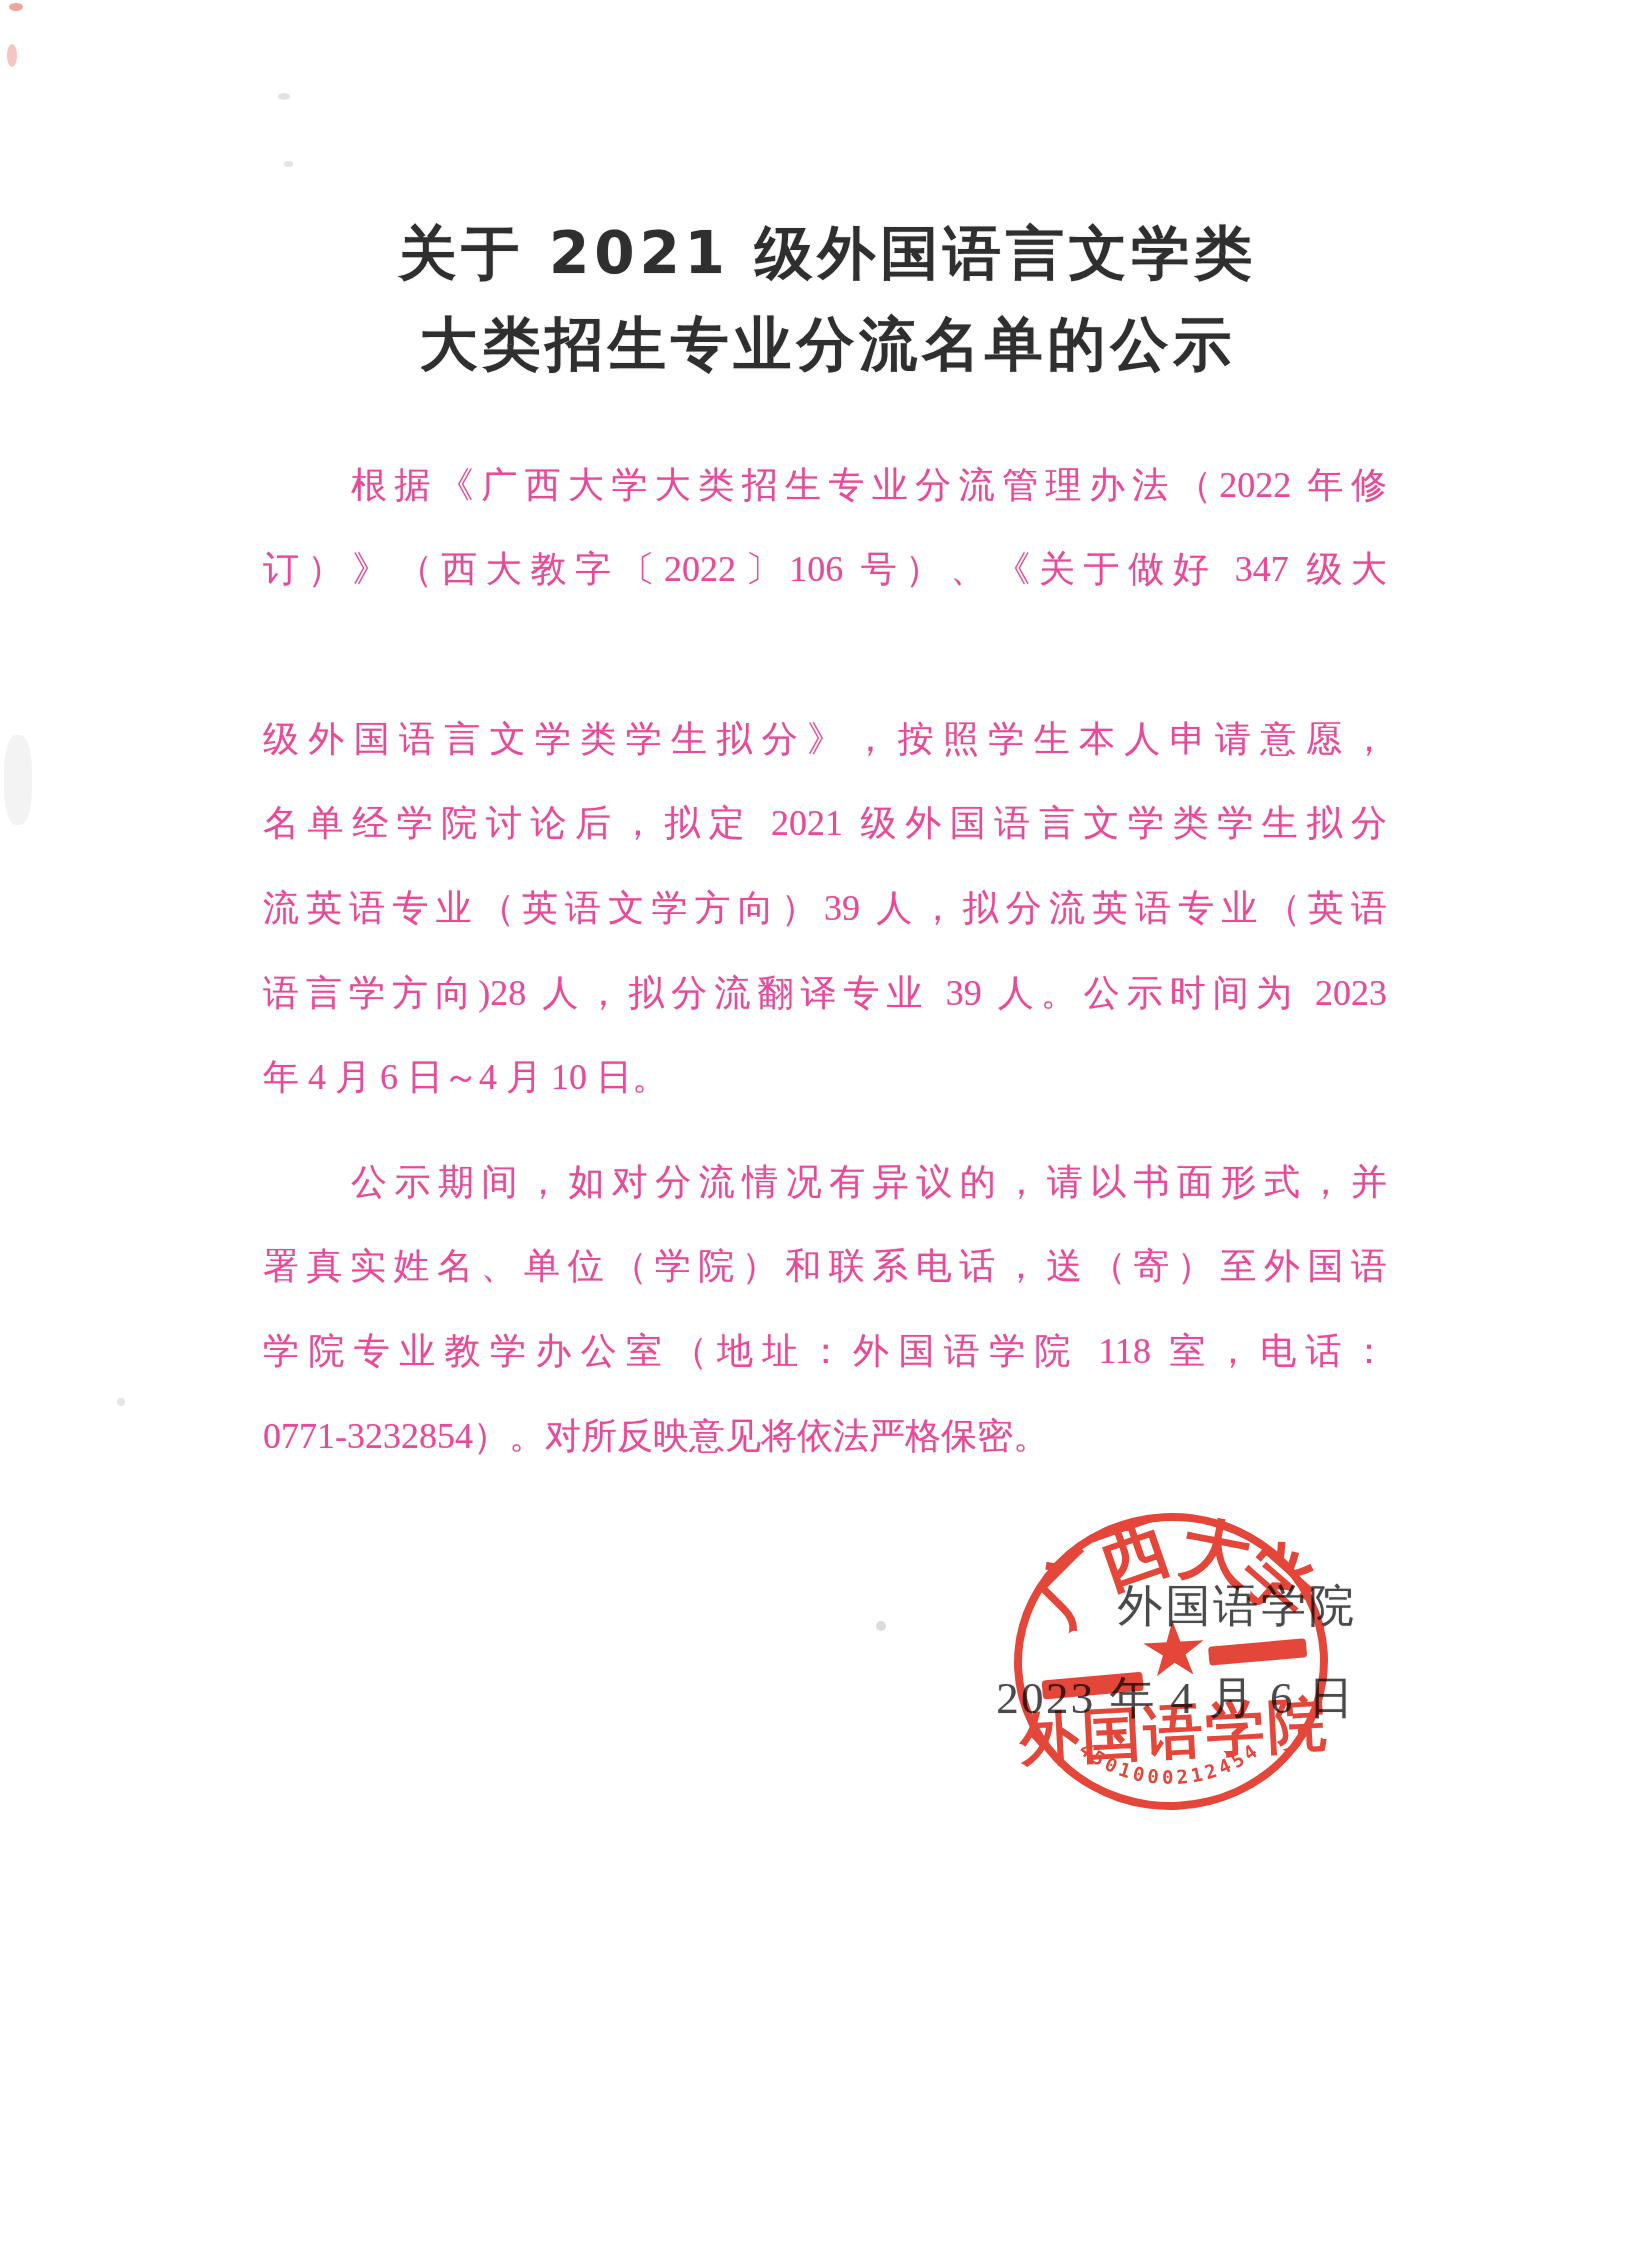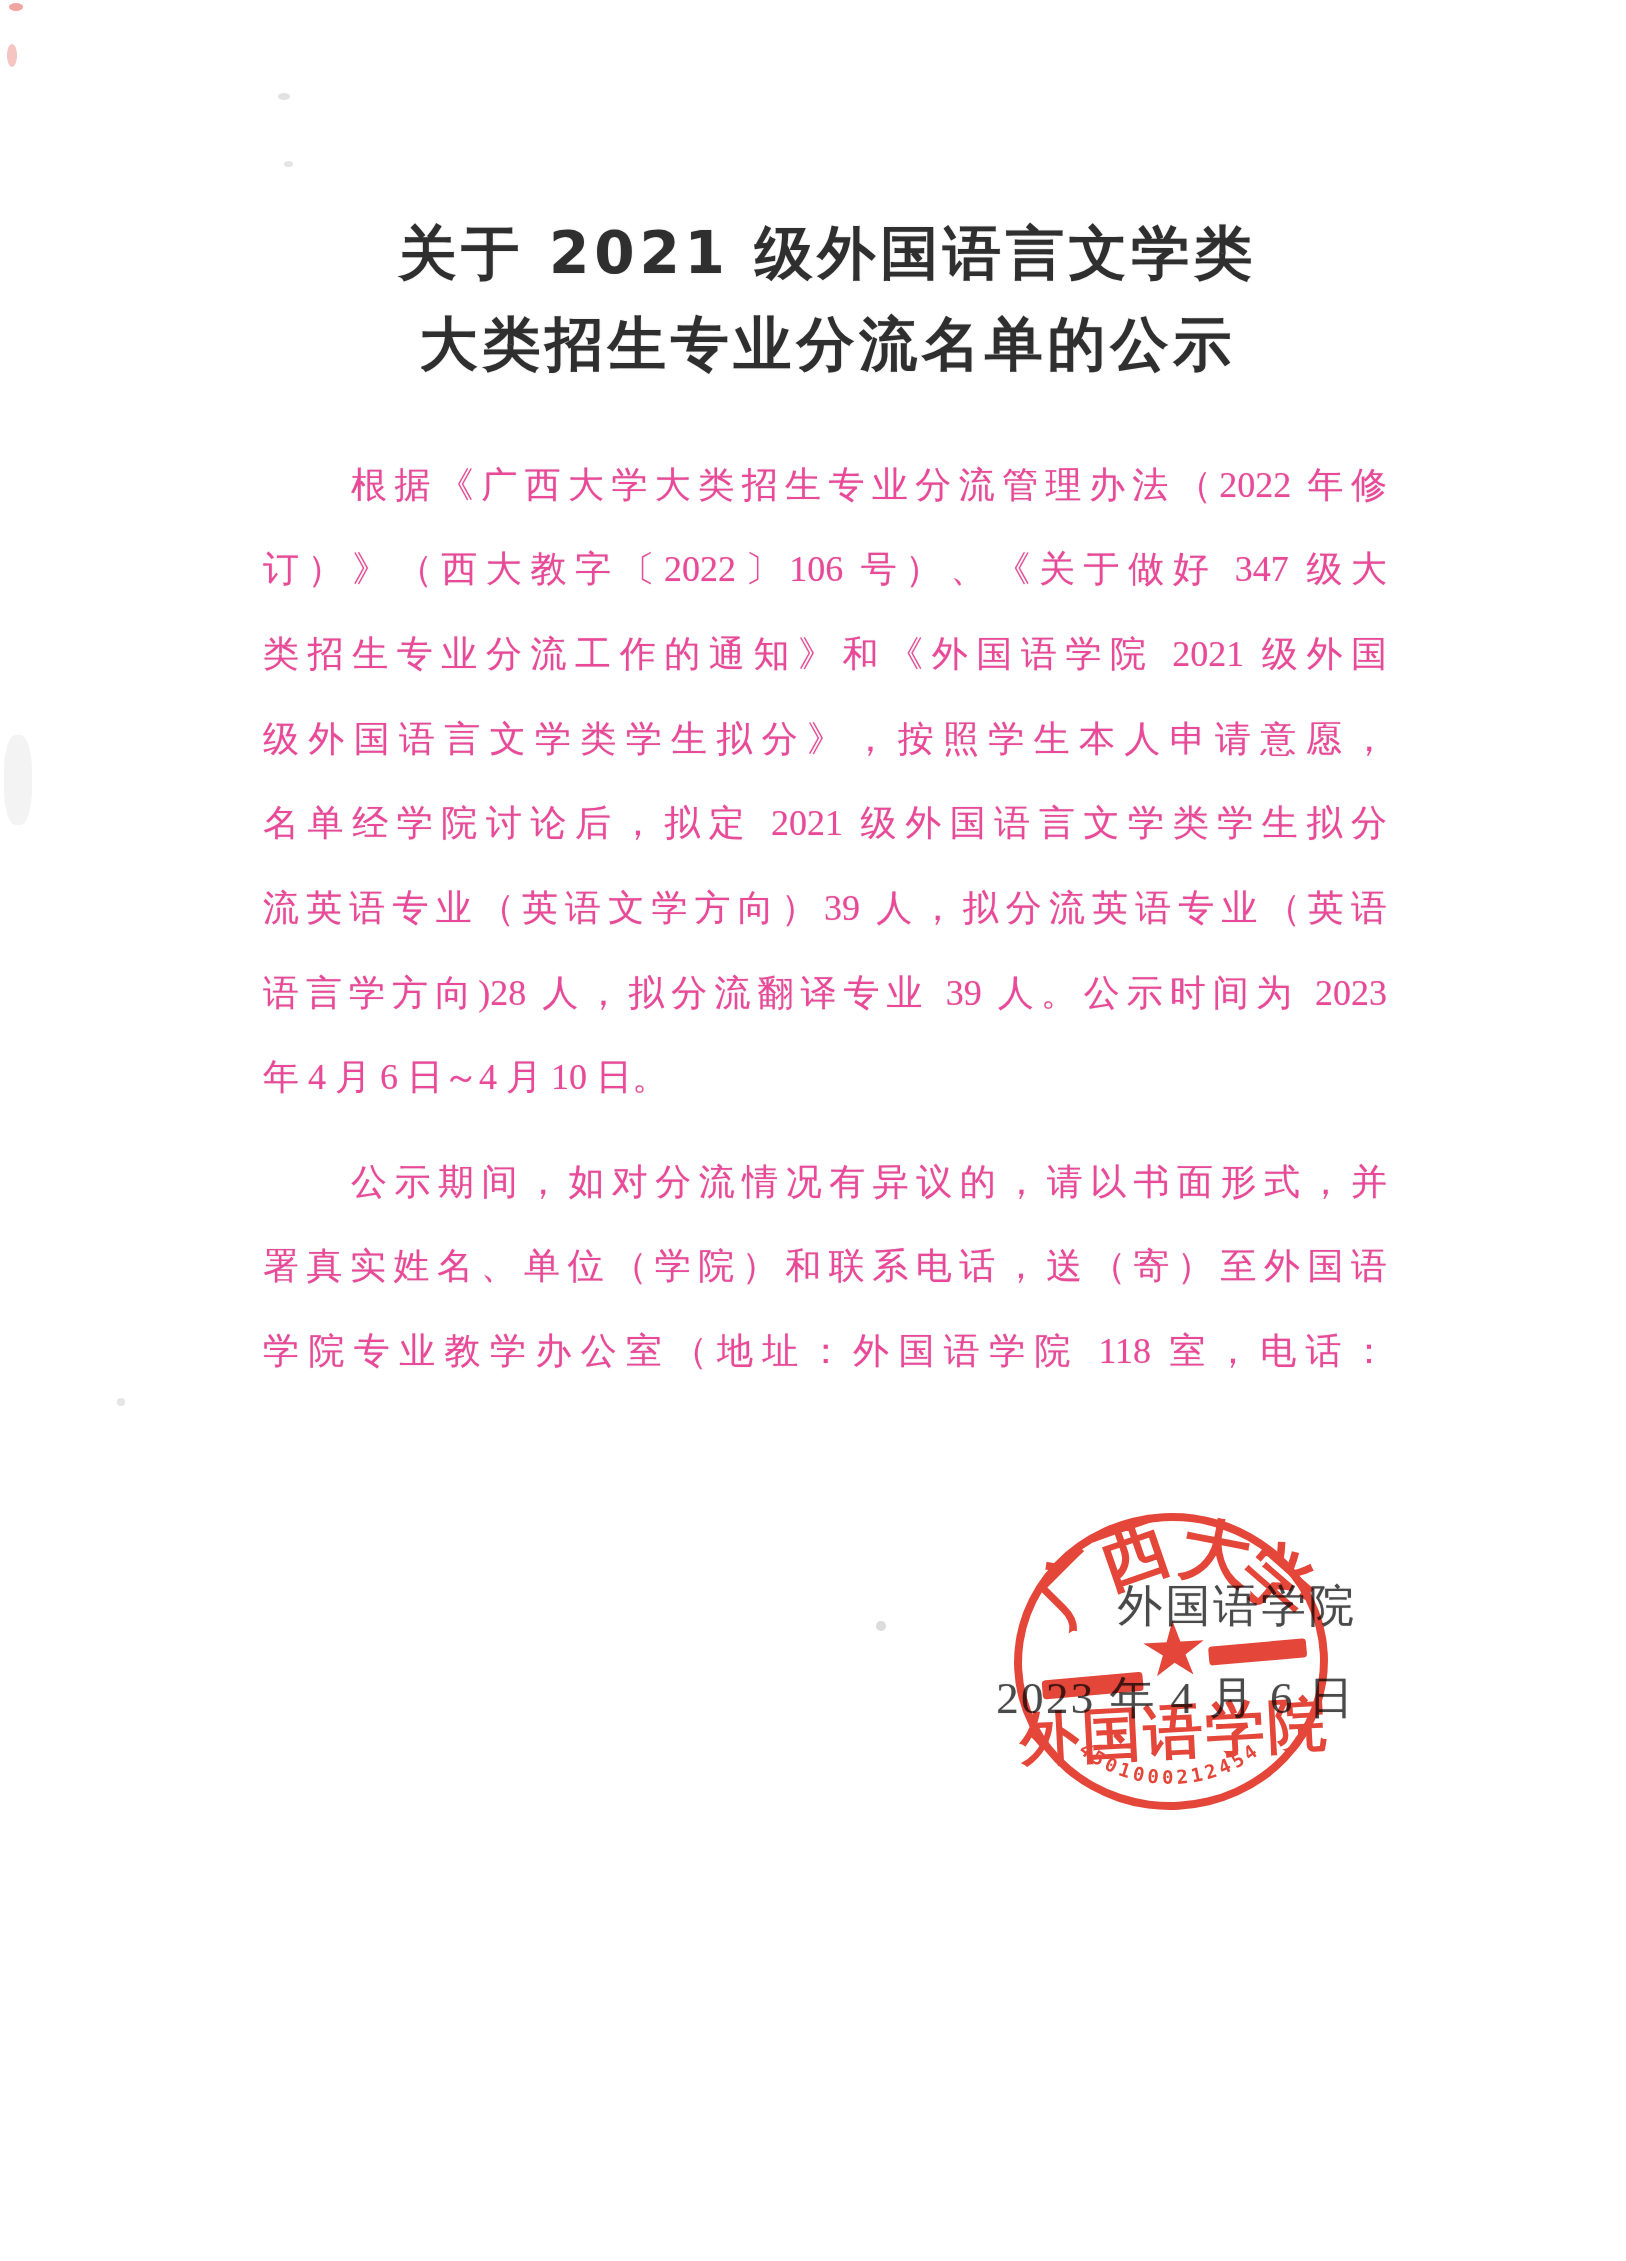--- a/index.html
+++ b/index.html
@@ -104,30 +104,30 @@
 
 <div class="page">
 
   <div class="title-block">
     <div>关于 2021 级外国语言文学类</div>
     <div>大类招生专业分流名单的公示</div>
   </div>
 
   <div class="bl just indent" style="top:450px">根据《广西大学大类招生专业分流管理办法（2022 年修</div>
   <div class="bl just" style="top:534px">订）》（西大教字〔2022〕106 号）、《关于做好 347 级大</div>
-  <div class="bl just" style="top:619px">类招生专业分流工作的通知》和《外国语学院 2021 级外国</div>
   <div class="bl just" style="top:704px">级外国语言文学类学生拟分》，按照学生本人申请意愿，</div>
   <div class="bl just" style="top:788px">名单经学院讨论后，拟定 2021 级外国语言文学类学生拟分</div>
   <div class="bl just" style="top:873px">流英语专业（英语文学方向）39 人，拟分流英语专业（英语</div>
   <div class="bl just" style="top:958px">语言学方向)28 人，拟分流翻译专业 39 人。公示时间为 2023</div>
   <div class="bl" style="top:1042px">年 4 月 6 日～4 月 10 日。</div>
 
   <div class="bl just" style="top:1231px">署真实姓名、单位（学院）和联系电话，送（寄）至外国语</div>
   <div class="bl just indent" style="top:1147px">公示期间，如对分流情况有异议的，请以书面形式，并</div>
   <div class="bl just" style="top:1316px">学院专业教学办公室（地址：外国语学院 118 室，电话：</div>
+  <div class="bl" style="top:1401px">0771-3232854）。对所反映意见将依法严格保密。</div>
 
   <div class="sig-org">外国语学院</div>
   <div class="sig-date">2023 年 4 月 6 日</div>
 
   <div class="stamp">
     <div class="stamp-ring"></div>
     <span class="stamp-arc-char arc-c0">广</span>
     <span class="stamp-arc-char arc-c1">西</span>
     <span class="stamp-arc-char arc-c2">大</span>
     <span class="stamp-arc-char arc-c3">学</span>

